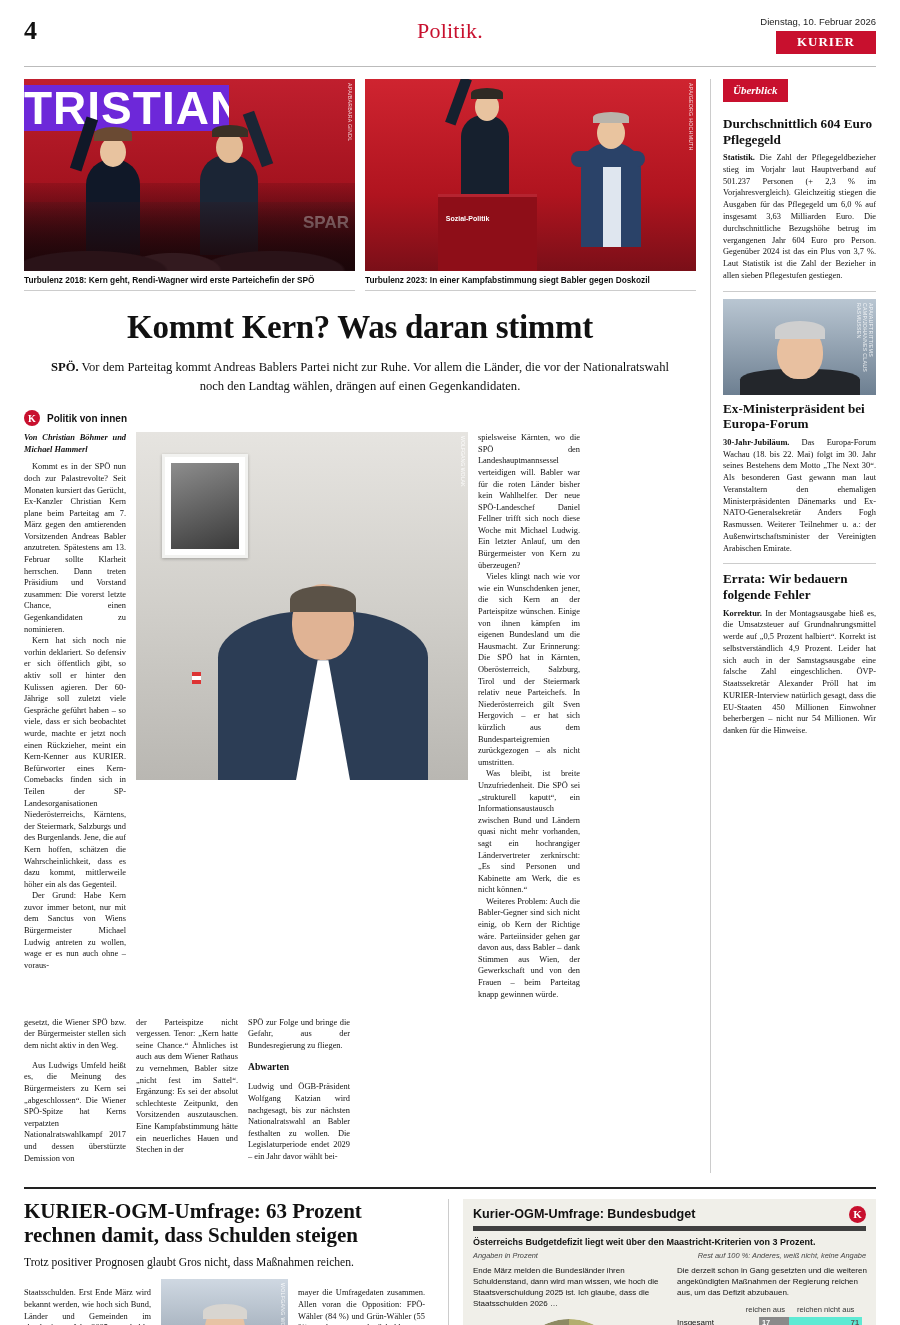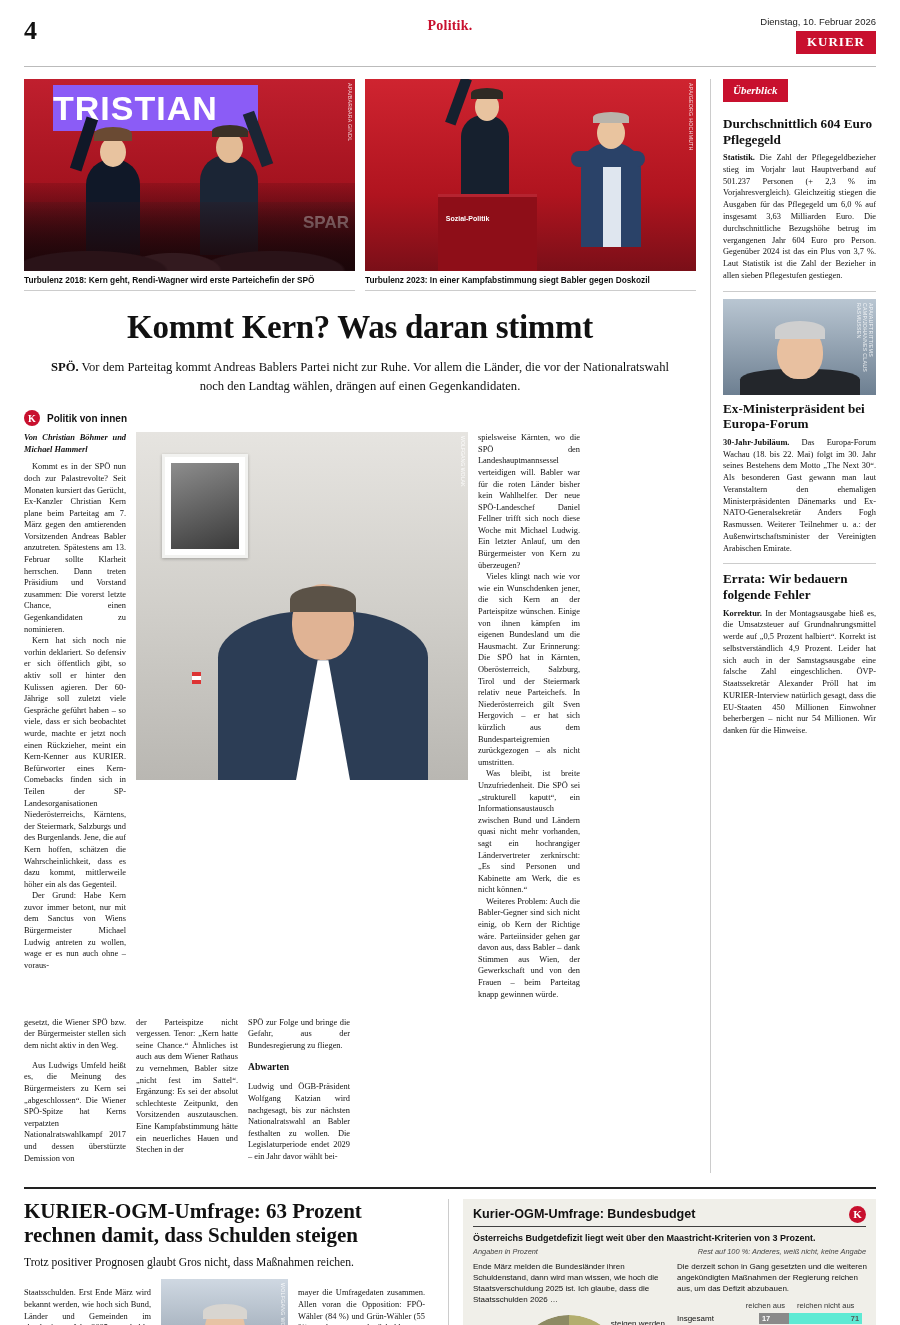--- a/index.html
+++ b/index.html
@@ -11,26 +11,26 @@
     color: #111;
     position: relative;
     overflow: hidden;
   }
   .page { position: relative; width: 900px; height: 1325px; padding: 0 24px; }
 
   
   .masthead { display: flex; align-items: flex-start; justify-content: space-between;
     padding-top: 16px; height: 60px; }
   .pagenum { font-size: 26px; font-weight: 700; font-family: "Liberation Serif", serif; color:#111; }
-  .section-title { font-size: 14px; font-weight: 700; color: #c8102e; letter-spacing: .2px;
+  .section-title { font-size: 22px; font-weight: 400; color: #c8102e; letter-spacing: .2px;
      position:absolute; left:50%; transform:translateX(-50%); top:18px; }
   .mast-right { text-align: right; }
   .mast-date { font-size: 9.5px; color:#222; margin-bottom:4px; font-family:"Liberation Sans", sans-serif;}
   .kurier-logo { background:#c8102e; color:#fff; font-family:"Liberation Serif", serif;
-     font-weight:700; font-size:13px; letter-spacing:1px; padding:3px 11px 4px; display:inline-block;}
+     font-weight:700; font-size:13px; letter-spacing:1px; padding:3px 21px 4px; display:inline-block;}
   .rule-top { border-top: 1px solid #bbb; margin-top: 6px; }
 
   
   .main-cols { display:flex; gap: 14px; margin-top: 12px; }
   .left-block { width: 672px; }
   .right-rail { width: 178px; border-left:1px solid #ccc; padding-left:12px; }
 
   
   .photo-row { display:flex; gap:10px; }
   .photo-box { position:relative; overflow:hidden; }
@@ -39,22 +39,22 @@
   .credit { position:absolute; right:2px; top:4px; writing-mode: vertical-rl;
      font-size:5.2px; color:#fff; opacity:.85; font-family:"Liberation Sans", sans-serif;
      letter-spacing:.3px;}
   .caption { font-size:8.3px; font-weight:700; font-family:"Liberation Sans", sans-serif;
      padding-top:4px; line-height:1.25; border-bottom:1px solid #ccc; padding-bottom:5px;}
 
   
   .p1bg { position:absolute; inset:0; background:
       linear-gradient(180deg,#c01f2e 0%, #a4131f 55%, #6e0d16 100%); }
   .p1banner { position:absolute; left:0; top:6px; width:62%; height:46px;
-      background:#8b5cf6; color:#fff; font-family:"Liberation Sans", sans-serif;
-      font-weight:800; font-size:34px; letter-spacing:1px; line-height:46px; overflow:hidden;margin-left:29px;}
+      background:#6d28d9; color:#fff; font-family:"Liberation Sans", sans-serif;
+      font-weight:800; font-size:46px; letter-spacing:1px; line-height:46px; overflow:hidden;}
   .p1dark { position:absolute; left:0; bottom:0; width:100%; height:46%;
       background: linear-gradient(180deg, rgba(40,6,10,.15), rgba(25,4,8,.85)); }
   .p1crowd { position:absolute; bottom:0; left:0; width:100%; height:36%;
       background: radial-gradient(ellipse at 20% 100%, #2a1318 0 20%, transparent 21%),
                   radial-gradient(ellipse at 45% 100%, #331a1f 0 18%, transparent 19%),
                   radial-gradient(ellipse at 75% 100%, #2a1318 0 20%, transparent 21%),
                   linear-gradient(180deg, rgba(60,20,25,.2), #1b0609);}
   .fig { position:absolute; }
   .f-head { border-radius:50%; }
   .sparlabel { position:absolute; right:6px; bottom:38px; color:#fff; opacity:.55;
@@ -153,21 +153,21 @@
   .bm-photo { width:127px; height:88px; position:relative; overflow:hidden; margin-bottom:4px;}
   .bm-bg { position:absolute; inset:0; background:linear-gradient(180deg,#cfd8e2,#8d9aa8);}
   .bm-head { position:absolute; left:50%; transform:translateX(-50%); bottom:16px;
      width:40px;height:46px;background:#e7c3a4;border-radius:50% 50% 45% 45%;}
   .bm-hair { position:absolute; left:50%; transform:translateX(-50%); bottom:48px;
      width:44px;height:15px;background:#d8d5d0;border-radius:50% 50% 0 0;}
 
   
   .ig { background:#f0efe9; padding:8px 10px 8px; position:relative; }
   .ig-title { font-family:"Liberation Sans", sans-serif; font-weight:700; font-size:12.6px;
-     padding-bottom:5px; border-bottom:1px solid #404040; }
+     padding-bottom:5px; border-bottom:5px solid #404040; }
   .ig-k { position:absolute; right:10px; top:7px; width:17px;height:17px;border-radius:50%;
      background:#c8102e;color:#fff;font-weight:700;font-size:11px;display:flex;
      align-items:center;justify-content:center; font-family:"Liberation Serif", serif;}
   .ig-lead { font-size:9px; font-weight:700; margin-top:6px; line-height:1.3;
      font-family:"Liberation Sans", sans-serif;}
   .ig-meta { display:flex; justify-content:space-between; font-size:7.4px; font-style:italic;
      color:#444; margin:3px 0 6px; font-family:"Liberation Sans", sans-serif;}
   .ig-body { display:flex; gap:12px; }
   .ig-left { width:192px; }
   .ig-right { width:192px; }

